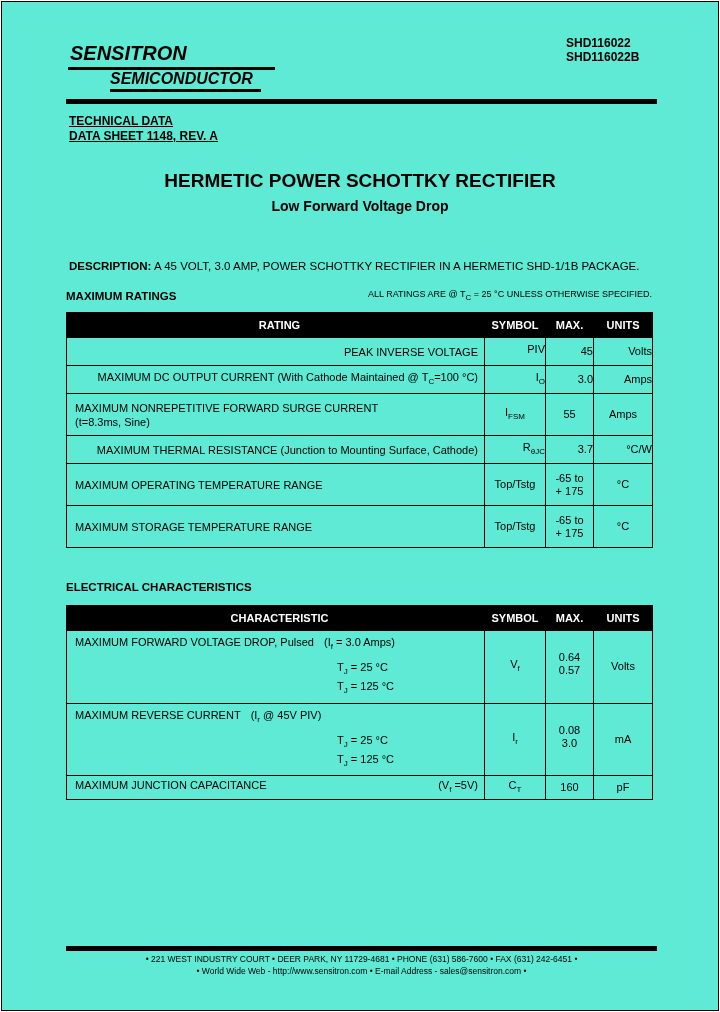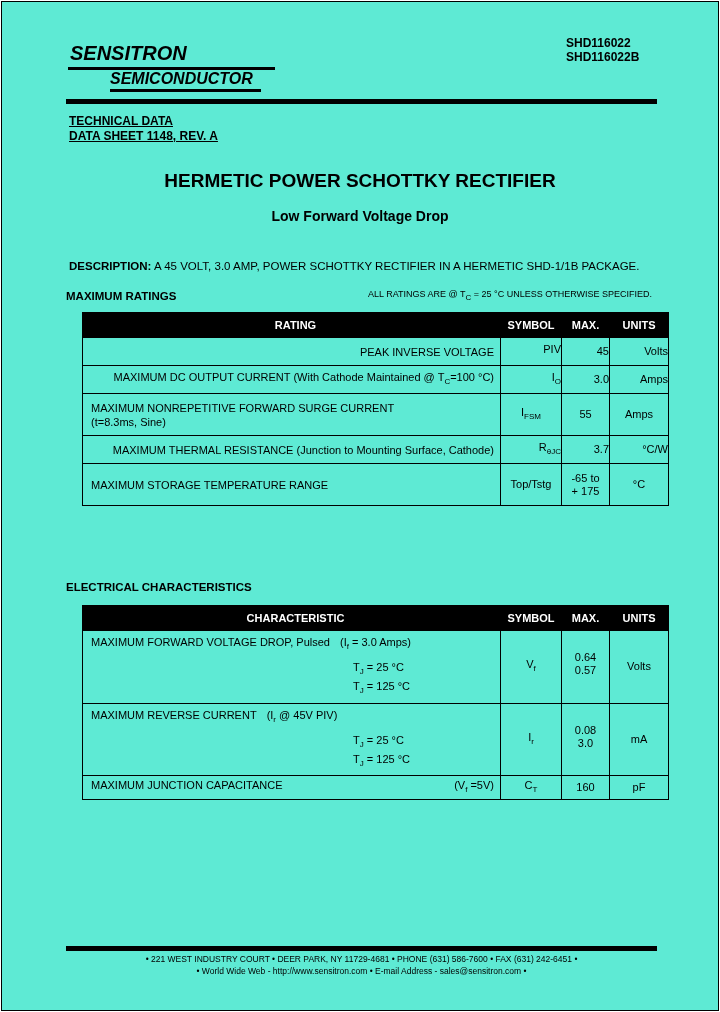--- a/index.html
+++ b/index.html
@@ -43,21 +43,21 @@
   }
   .top-rule { top: 97px; }
 
   .doc-info {
     position: absolute; left: 67px; top: 112px;
     font-size: 12px; font-weight: bold; line-height: 15px; text-decoration: underline;
   }
 
   .title-block { position: absolute; left: 0; right: 0; top: 168px; text-align: center; }
   .title-main { font-size: 19px; font-weight: bold; }
-  .title-sub  { font-size: 14px; font-weight: bold; margin-top: 16px; }
+  .title-sub  { font-size: 14px; font-weight: bold; margin-top: 6px; }
 
   .description {
     position: absolute; left: 67px; top: 258px; width: 600px;
     font-size: 11.5px;
   }
   .description b { font-weight: bold; }
 
   
   .section-row {
     position: absolute; left: 64px; width: 586px;
@@ -65,21 +65,21 @@
   }
   .ratings-head { top: 287px; gap: 12px; }
   .elec-head    { top: 579px; }
   .section-title { font-size: 11.5px; font-weight: bold; }
   .ratings-note  { font-size: 9px; }
 
   
   table.t {
     position: absolute; left: 64px;
     border-collapse: collapse; table-layout: fixed;
-    width: 586px; font-size: 11px; margin-left: 16px;
+    width: 586px; font-size: 11px;
   }
   .ratings-table { top: 310px; }
   .elec-table    { top: 603px; }
   .t th, .t td { border: 1px solid #000; vertical-align: middle; }
   .t thead th {
     background: #000; color: #fff;
     height: 25px; font-size: 11px; font-weight: bold; text-align: center;
   }
   .th-left { text-align: left; padding-left: 8px; }
   .cell-main { text-align: left; padding: 2px 6px 2px 8px; line-height: 14px; }
@@ -181,20 +181,29 @@
       </tr>
       <tr class="h28">
         <td class="cell-main"><span>MAXIMUM THERMAL RESISTANCE (Junction to Mounting Surface, Cathode)</span></td>
         <td class="cell-c"><span>R</span><sub>θJC</sub></td>
         <td class="cell-c">
             <div>3.7</div>
           </td>
         <td class="cell-c">°C/W</td>
       </tr>
       <tr class="h42">
+        <td class="cell-main"><span>MAXIMUM OPERATING TEMPERATURE RANGE</span></td>
+        <td class="cell-c"><span>Top/Tstg</span></td>
+        <td class="cell-c">
+            <div>-65 to</div>
+            <div>+ 175</div>
+          </td>
+        <td class="cell-c">°C</td>
+      </tr>
+      <tr class="h42">
         <td class="cell-main"><span>MAXIMUM STORAGE TEMPERATURE RANGE</span></td>
         <td class="cell-c"><span>Top/Tstg</span></td>
         <td class="cell-c">
             <div>-65 to</div>
             <div>+ 175</div>
           </td>
         <td class="cell-c">°C</td>
       </tr>
     </tbody>
   </table>

